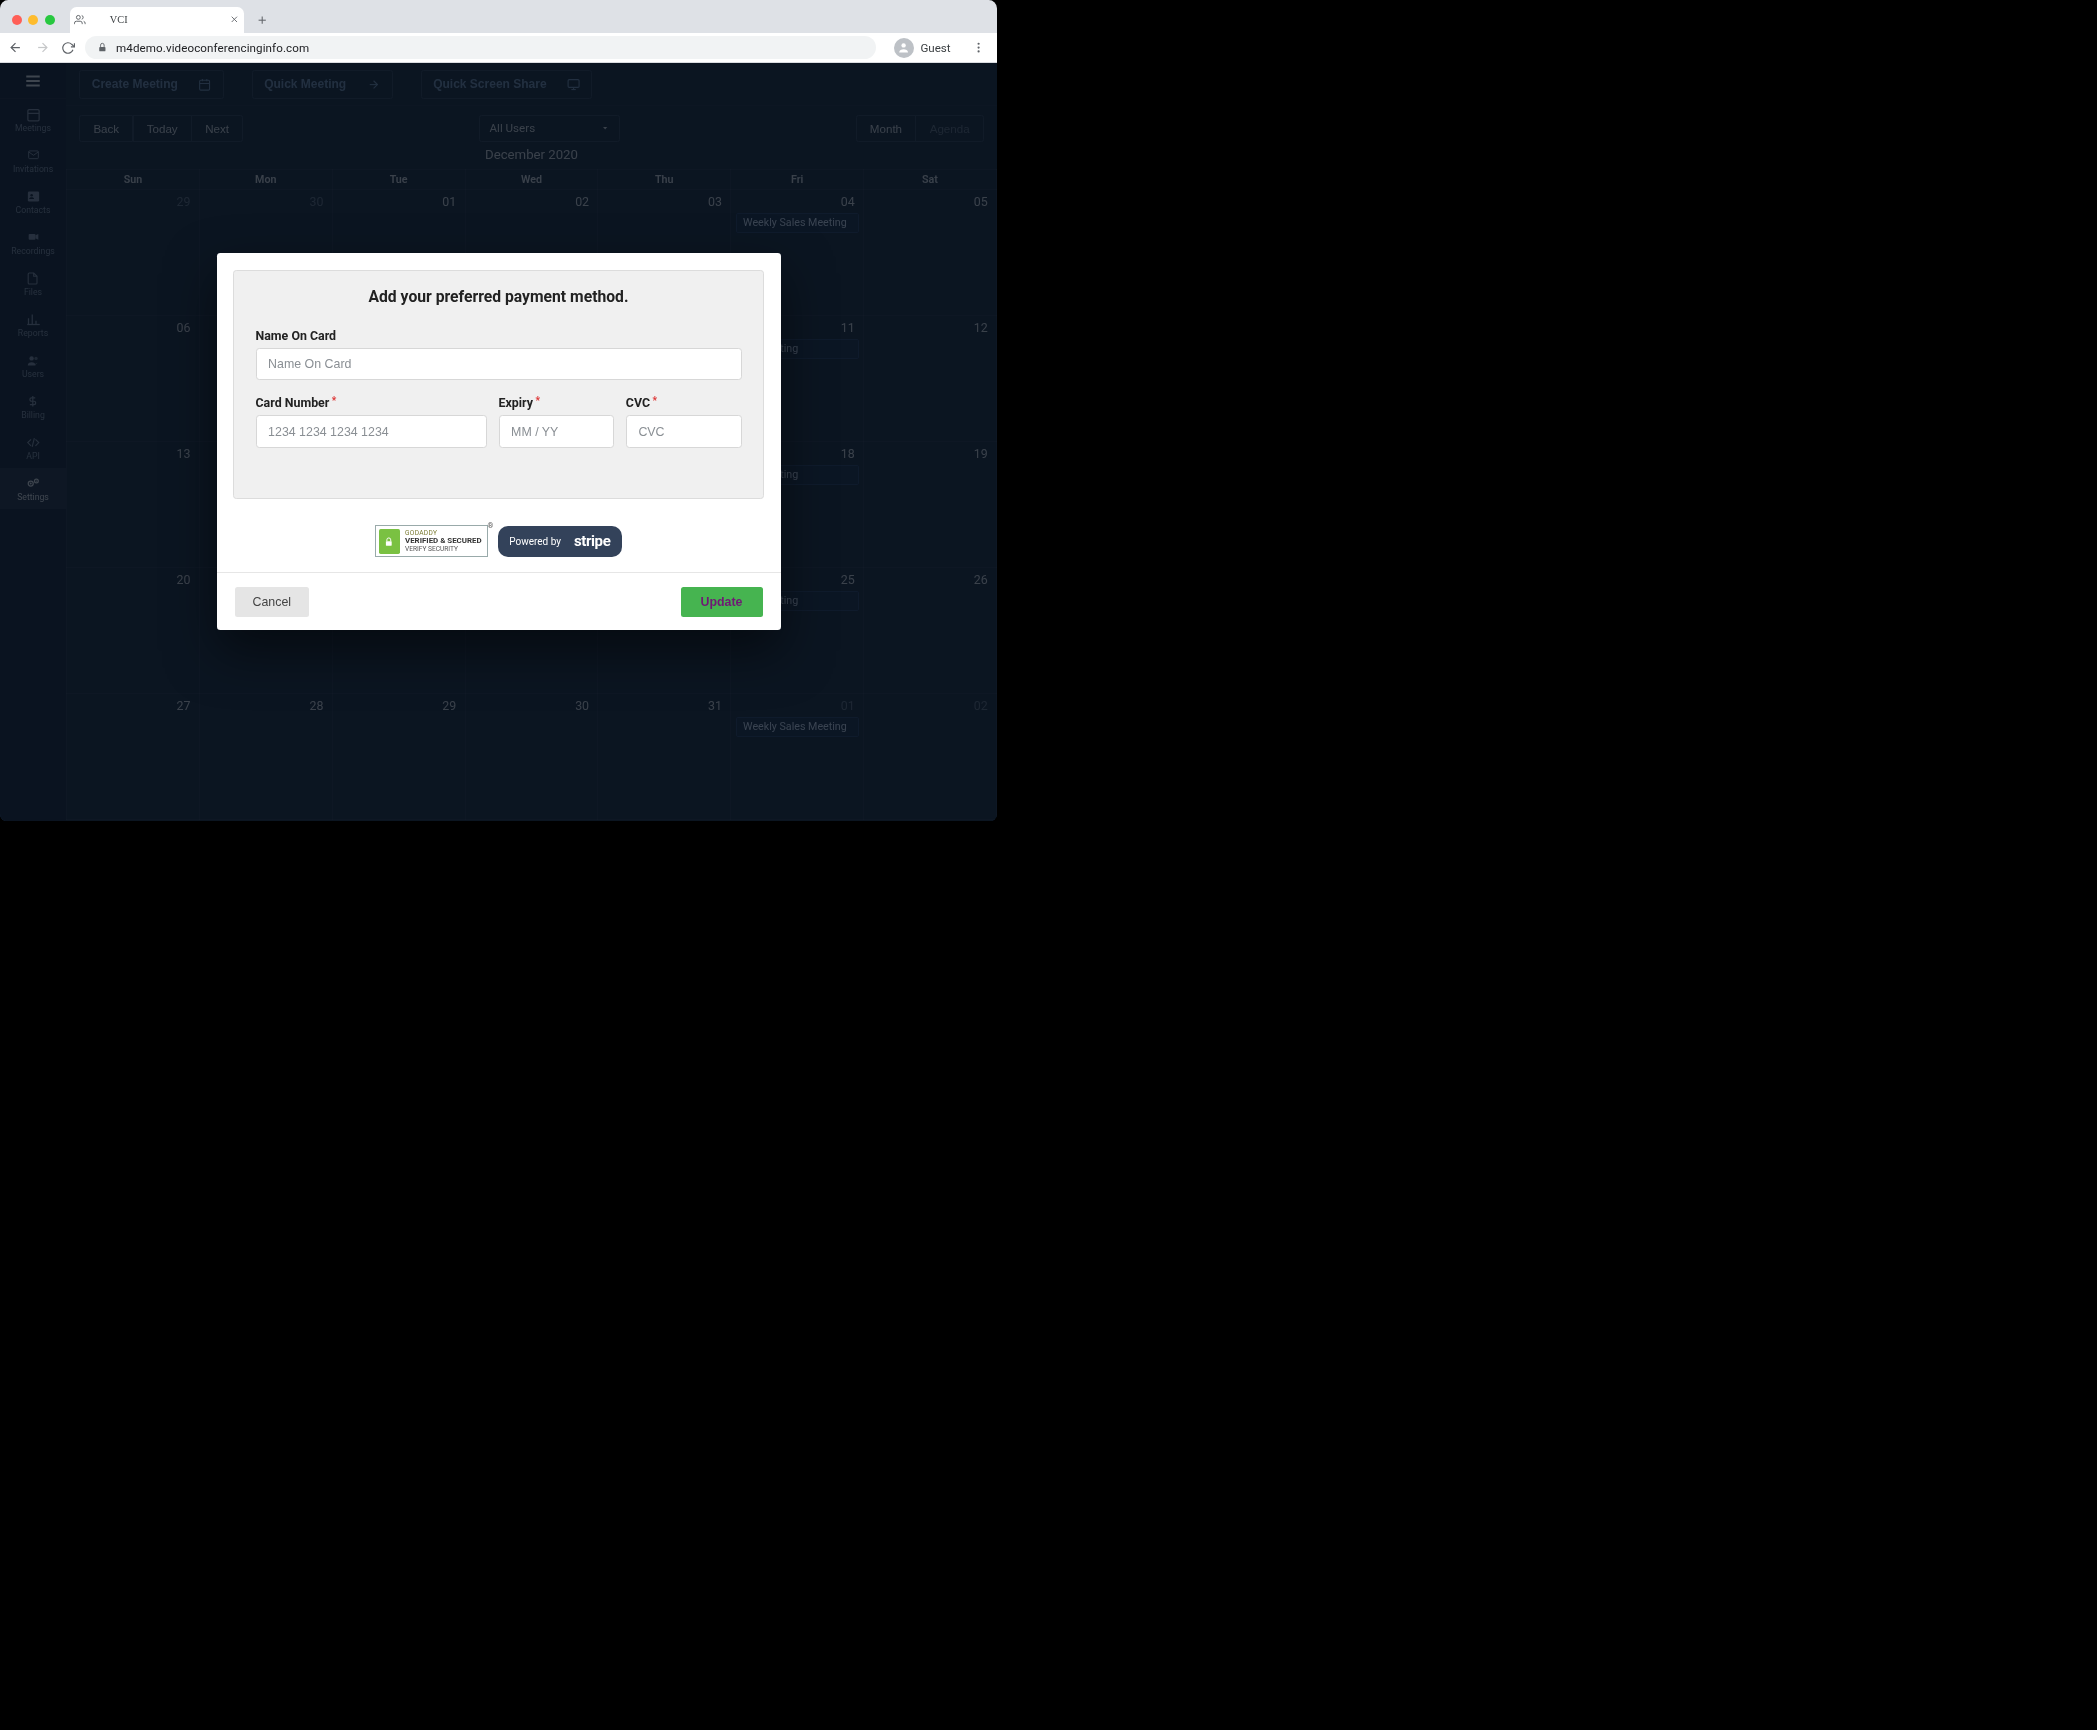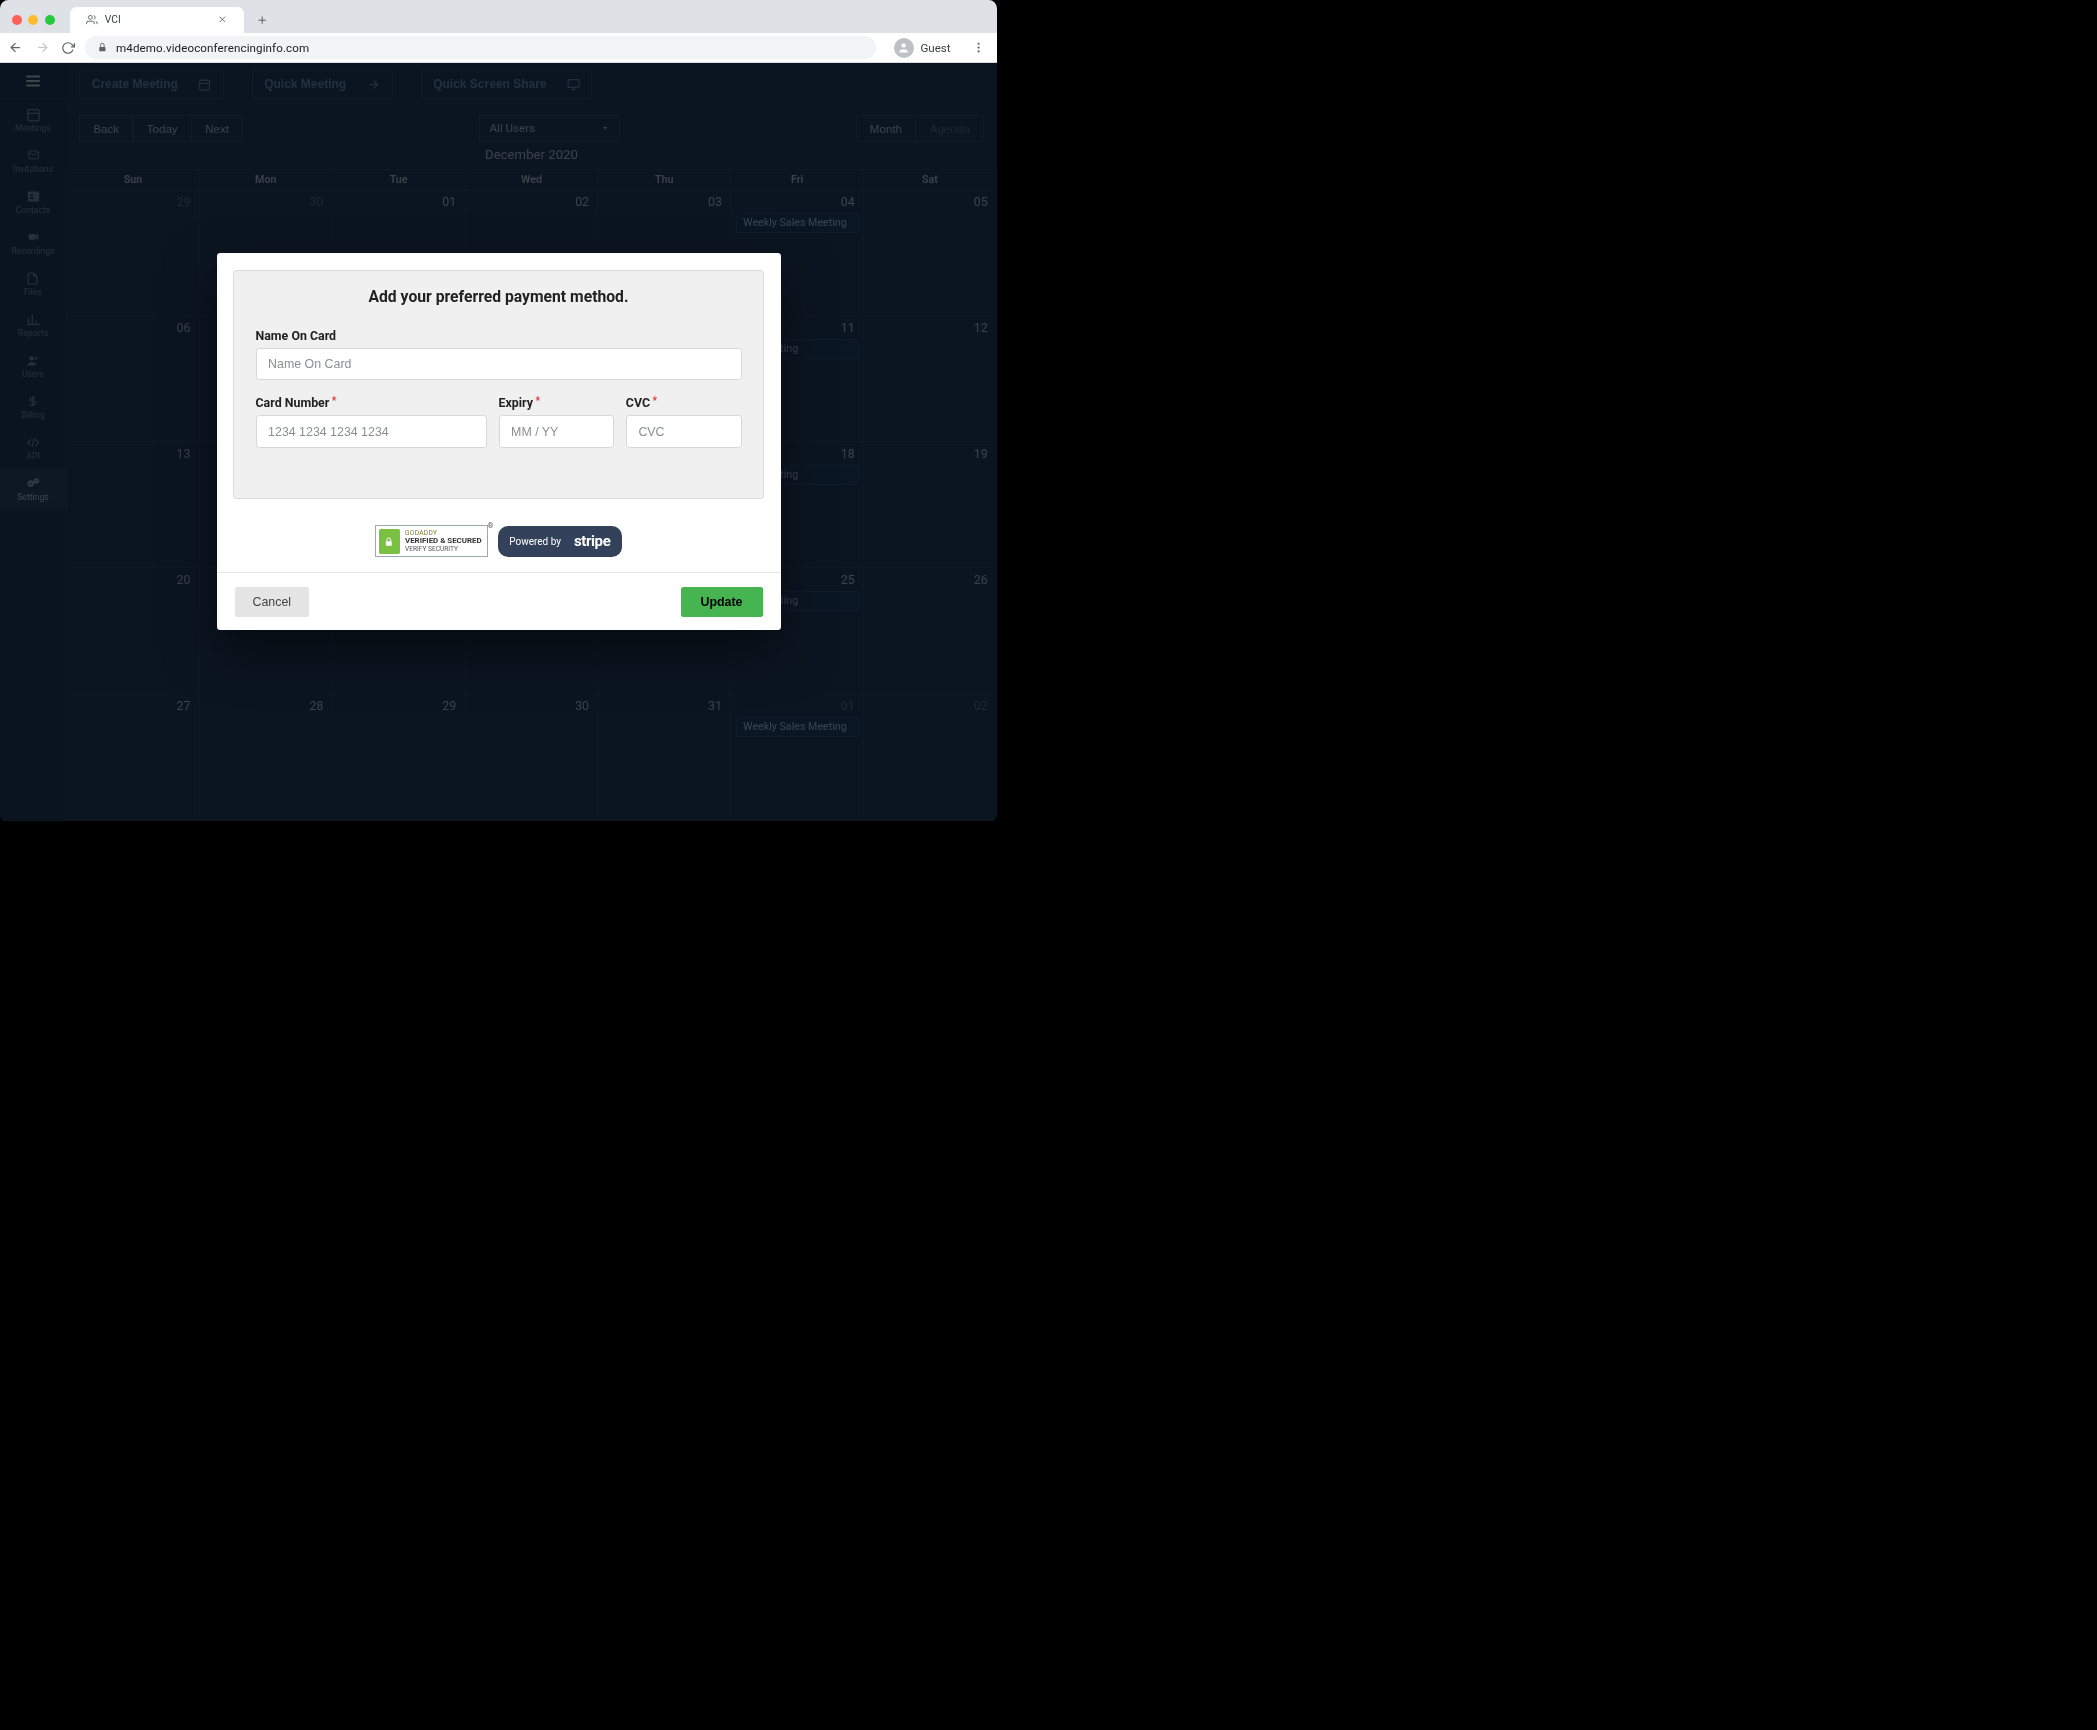--- a/index.html
+++ b/index.html
@@ -25,21 +25,21 @@
   * { box-sizing: border-box; }
   html,body { margin:0; padding:0; height:100%; font-family: -apple-system, "Segoe UI", Roboto, "Helvetica Neue", Arial, sans-serif; }
   body { width:997px; height:822px; position:relative; overflow:hidden; background:#000; border-radius:8.3px;}
 
   
   .chrome { background:var(--chrome-bg); }
   .chrome-tabs { display:flex; align-items:flex-end; padding:6.6px 6.6px 0 11.6px; height:33px; gap:6.6px;}
   .win-dots { display:flex; gap:6.6px; align-items:center; margin-right:8.3px; align-self:center;}
   .dot { width:10px; height:10px; border-radius:50%; }
   .dot.red{background:#ff5f57;} .dot.yellow{background:#febc2e;} .dot.green{background:#28c840;}
-  .tab { display:flex; align-items:center; gap:6px; background:var(--tab-bg); height:26.5px; padding:0 16px; border-radius:6.6px 6.6px 0 0; min-width:174px; font-size:10.3px; color:#3c4043;}
+  .tab { display:flex; align-items:center; gap:23px; background:var(--tab-bg); height:26.5px; padding:0 4px; border-radius:6.6px 6.6px 0 0; min-width:174px; font-size:10.3px; color:#3c4043;font-family:Liberation Serif, serif;}
   .tab .favicon { width:13.2px; height:13.2px; display:flex; align-items:center; justify-content:center; color:#5f6368;}
   .tab .close { margin-left:auto; color:#5f6368; display:flex;}
   .newtab { width:23px; height:23px; display:flex; align-items:center; justify-content:center; color:#5f6368; align-self:center;}
   .chrome-url { background:var(--tab-bg); height:30px; display:flex; align-items:center; padding:0 8.3px; gap:10px; border-bottom:0.8px solid #dadce0;}
   .nav-icons { display:flex; gap:11.6px; color:#5f6368; align-items:center;}
   .nav-icons .disabled{opacity:.35;}
   .urlbar { flex:1; background:var(--url-bg); border-radius:16.5px; height:23px; display:flex; align-items:center; padding:0 11.6px; gap:8.3px; color:#5f6368; font-size:11.6px;}
   .urlbar .url-text{ color:#202124; letter-spacing:0.1px;}
   .guest { display:flex; align-items:center; gap:6.6px; color:#3c4043; font-size:11.6px; padding:1.7px 8.3px; border-radius:13.2px;}
   .guest .avatar { width:20px;height:20px;border-radius:50%;background:#bdc1c6;display:flex;align-items:center;justify-content:center;color:#fff;}
@@ -89,21 +89,21 @@
   .gd-lock{ width:21.5px;height:25px;background:#7ac142;display:flex;align-items:center;justify-content:center;color:#fff;border-radius:1.7px;}
   .gd-text{ font-size:6.6px; line-height:1.1; color:#555;}
   .gd-text .top{color:#7a7a30;letter-spacing:0.3px;}
   .gd-text .mid{font-weight:700;font-size:7.9px;color:#333;}
   .gd-r{position:absolute;top:-5px;right:-6.6px;font-size:7.4px;color:#555;}
   .stripe{ background:var(--stripe-bg); color:#fff; padding:6.6px 11.6px; display:flex; align-items:center; gap:13px; border-radius:10px;}
   .stripe .pw{font-size:10px;}
   .stripe .logo{font-size:15px;font-weight:700;letter-spacing:-0.4px;}
   .modal-footer{ border-top:0.8px solid #e6e6e6; padding:13.2px 18px; display:flex; justify-content:space-between;}
   .btn-cancel{ background:var(--gray-btn); border:none; padding:8.3px 18px; border-radius:2.5px; font-size:12.4px; color:#444; font-weight:500;}
-  .btn-update{ background:var(--green); border:none; padding:8.3px 20px; border-radius:2.5px; font-size:12.4px; color:#000000; font-weight:600;}
+  .btn-update{ background:var(--green); border:none; padding:8.3px 20px; border-radius:2.5px; font-size:12.4px; color:#701a75; font-weight:600;}
 
   svg{display:block;}
 </style>
 </head>
 <body>
 
 <div class="chrome">
   <div class="chrome-tabs">
     <div class="win-dots">
       <div class="dot red"></div>

